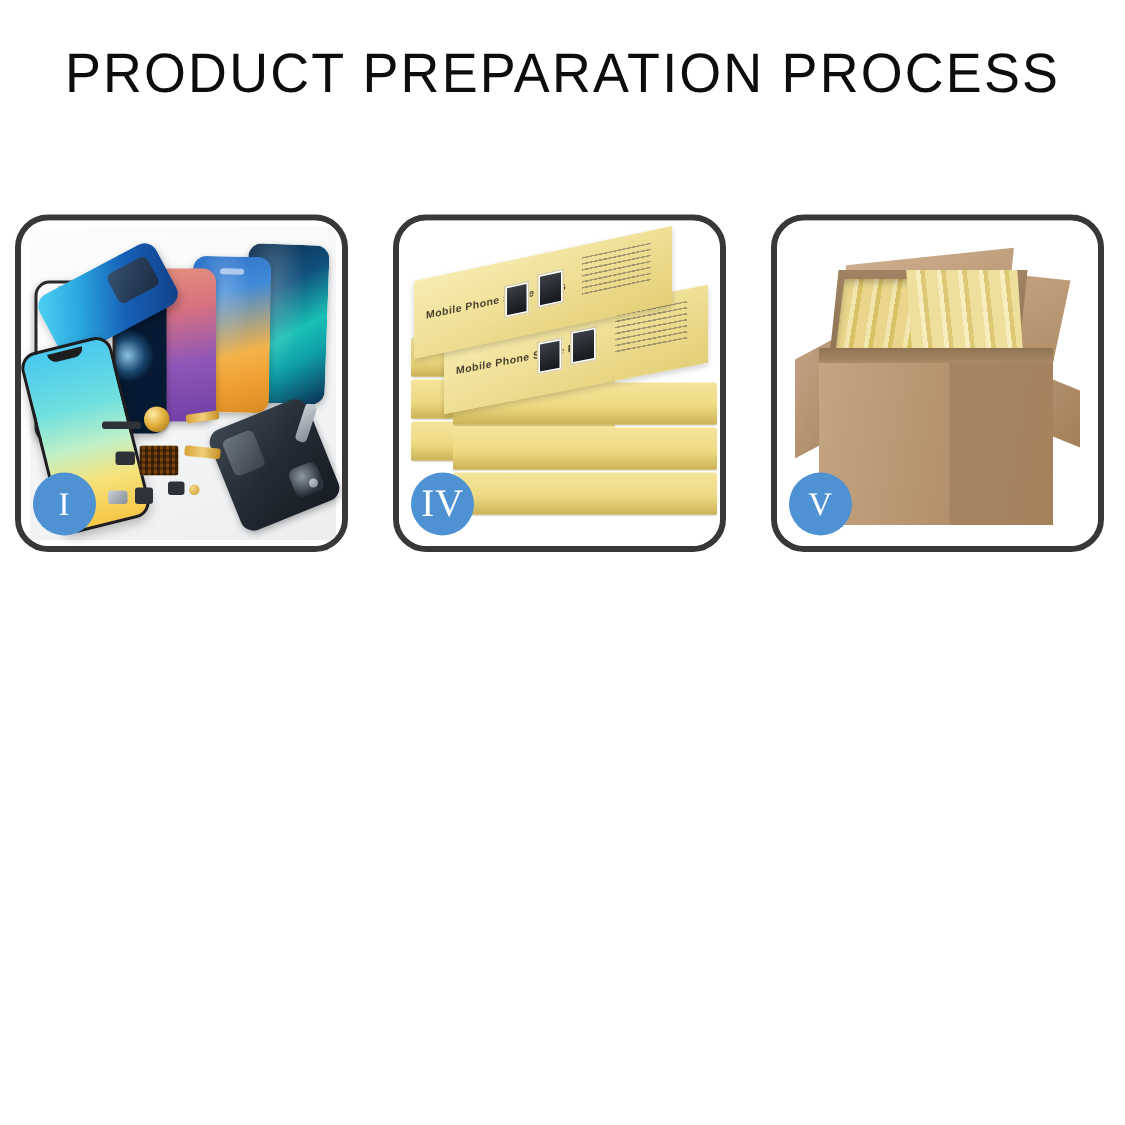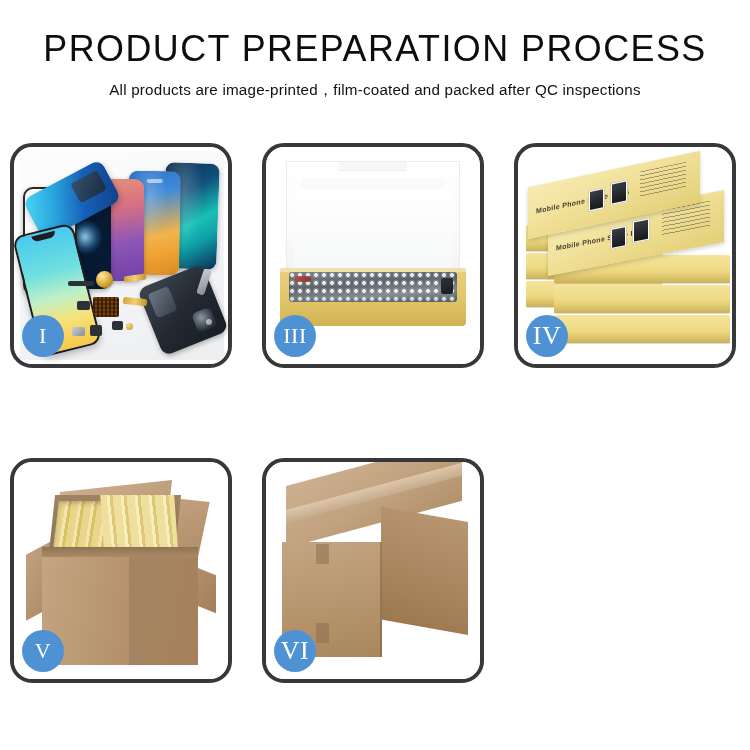--- a/index.html
+++ b/index.html
@@ -443,21 +443,20 @@
     position:absolute; right:-4px; top:-6px; width:52px; height:30px;
     background: linear-gradient(120deg, rgba(255,255,255,.9), rgba(255,255,255,0));
     transform: rotate(-12deg);
   }
 </style>
 </head>
 <body>
 
 <div class="header">
   <div class="title">PRODUCT PREPARATION PROCESS</div>
-  <div class="subtitle">All products are image-printed，film-coated and packed after QC inspections</div>
 </div>
 
 <div class="grid">
 
   <div class="panel">
     <div class="panel-inner">
       <div class="p1-bg">
         <div class="phone-fan">
           <div class="pf pf-e"></div>
           <div class="pf pf-d"></div>
@@ -486,32 +485,20 @@
         <div class="part dark" style="left:70px;top:174px;width:12px;height:11px;border-radius:2px;"></div>
         <div class="part gold" style="left:106px;top:172px;width:7px;height:7px;border-radius:50%;"></div>
         <div class="part silver" style="left:186px;top:168px;width:6px;height:6px;border-radius:50%;"></div>
         <div class="part silver" style="left:180px;top:118px;width:8px;height:26px;border-radius:3px;transform:rotate(18deg);"></div>
       </div>
     </div>
     <div class="badge">I</div>
   </div>
 
 
-  <div class="panel">
-    <div class="panel-inner">
-      <div class="mailer">
-        <div class="mailer-lid"></div>
-        <div class="foam"></div>
-        <div class="mailer-tray">
-          <div class="tray-screen"></div>
-        </div>
-      </div>
-    </div>
-    <div class="badge">III</div>
-  </div>
 
   <div class="panel">
     <div class="panel-inner">
       <div class="stack">
 
         <div class="ybox" style="left:0px;top:62px;width:136px;height:26px;">
             <div class="edge"></div>
           </div>
         <div class="ybox" style="left:0px;top:90px;width:136px;height:26px;">
             <div class="edge"></div>
@@ -566,31 +553,14 @@
         <div class="boxes-in"></div>
         <div class="boxes-in2"></div>
         <div class="flapR"></div>
         <div class="c-front-top"></div>
         <div class="c-body"></div>
       </div>
     </div>
     <div class="badge">V</div>
   </div>
 
-  <div class="panel">
-    <div class="panel-inner">
-      <div class="sealed">
-        <div class="s-glare"></div>
-        <div class="s-top">
-          <div class="s-tape" style="left:0;right:0;top:24px;height:13px;"></div>
-        </div>
-        <div class="s-side"></div>
-        <div class="s-front">
-          <div class="s-seam" style="right:0;top:0;bottom:0;width:2px;"></div>
-          <div class="s-flapmark" style="left:34px;top:2px;"></div>
-          <div class="s-flapmark" style="left:34px;bottom:14px;"></div>
-        </div>
-      </div>
-    </div>
-    <div class="badge wide">VI</div>
-  </div>
 
 </div>
 
 </body></html>

